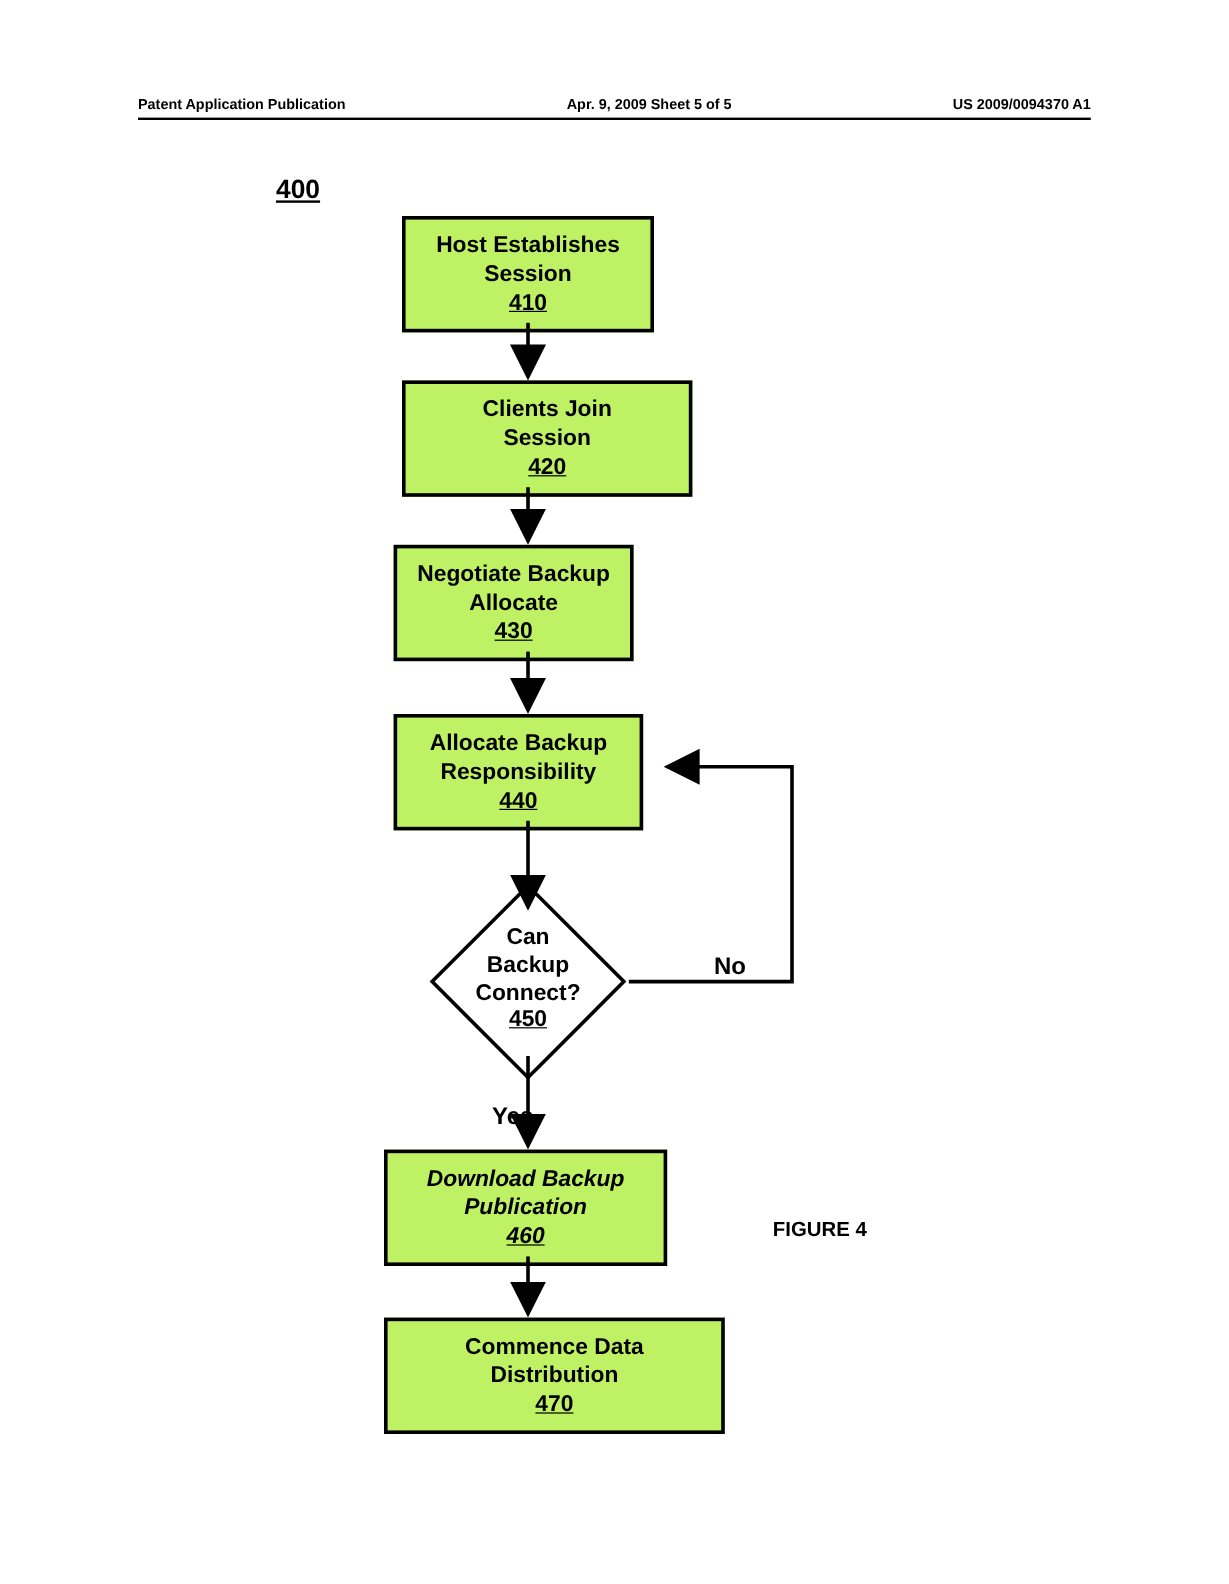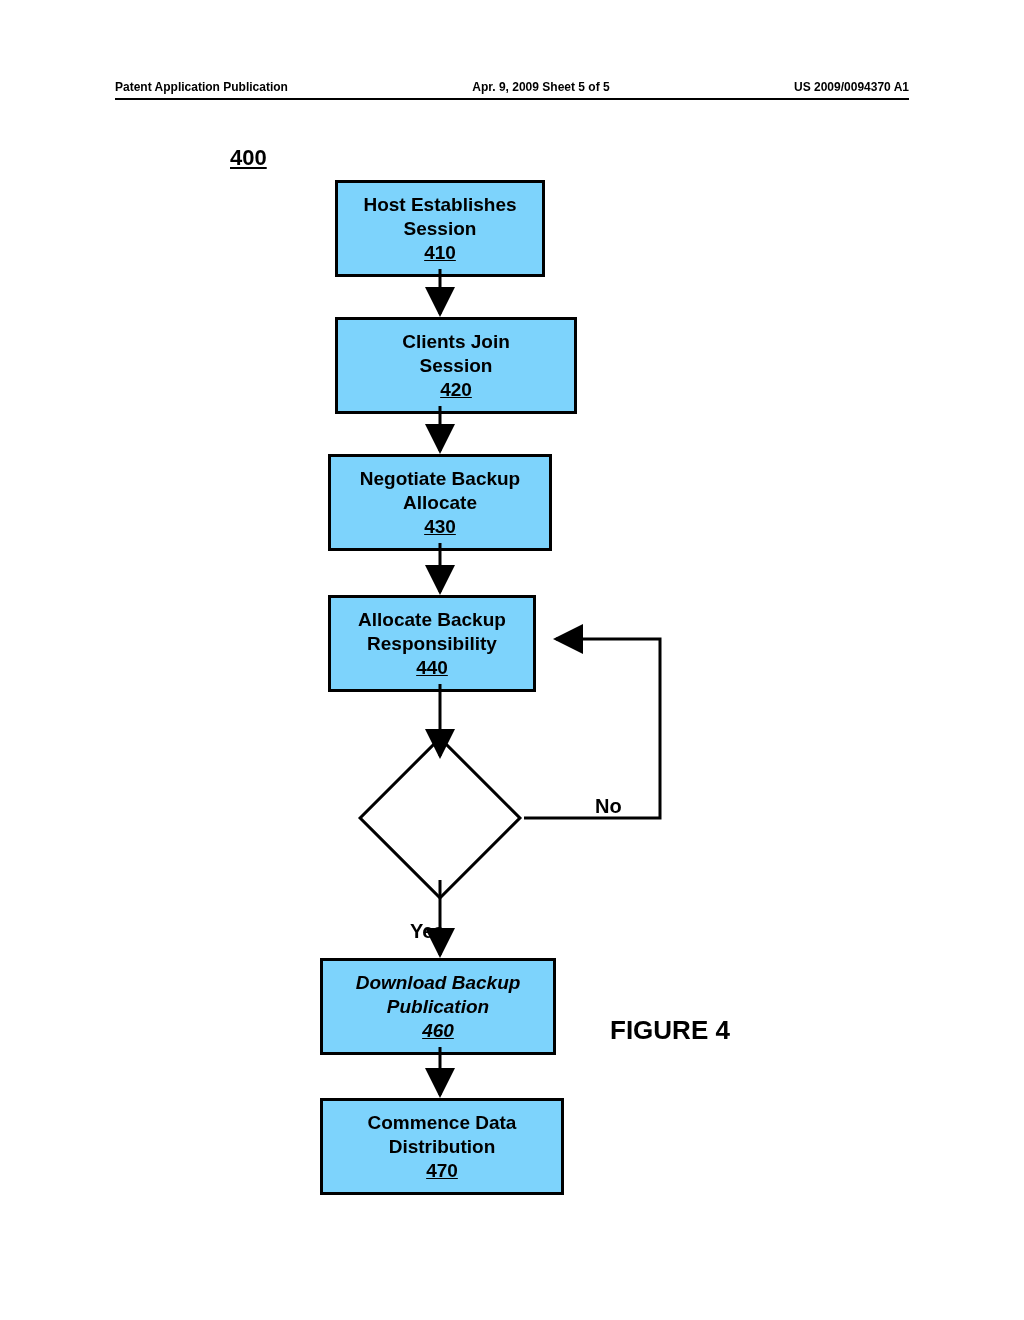--- a/index.html
+++ b/index.html
@@ -34,21 +34,21 @@
   }
   .box {
     position: absolute;
     border: 3px solid #000;
     text-align: center;
     font-weight: bold;
     font-size: 19px;
     line-height: 1.25;
     padding: 10px 8px;
     box-sizing: border-box;
-    background: #7dd3fc;
+    background: #bef264;
   }
   .ref {
     text-decoration: underline;
   }
   .diamond-wrap {
     position: absolute;
   }
   .diamond {
     position: absolute;
     border: 3px solid #000;
@@ -64,21 +64,22 @@
     line-height: 1.2;
   }
   .label {
     position: absolute;
     font-weight: bold;
     font-size: 20px;
   }
   .fig-label {
     position: absolute;
     font-weight: bold;
-    font-size: 26px;
+    font-size: 17px;
+    margin-left: 34px;
   }
   svg.arrows {
     position: absolute;
     left: 0; top: 0;
     width: 1024px; height: 1320px;
     pointer-events: none;
   }
 </style>
 </head>
 <body>
@@ -96,46 +97,52 @@
   <span>Session</span><br>
   <span class="ref">410</span>
 </div>
 
 <div class="box" style="left:335px; top:317px; width:242px;">
   <span>Clients Join</span><br>
   <span>Session</span><br>
   <span class="ref">420</span>
 </div>
 
-<div class="box" style="left:328px; top:454px; width:224px;">
+<div class="box" style="left:328px; top:454px; width:200px;">
   <span>Negotiate Backup</span><br>
   <span>Allocate</span><br>
   <span class="ref">430</span>
 </div>
 
 <div class="box" style="left:328px; top:595px; width:208px;">
   <span>Allocate Backup</span><br>
   <span>Responsibility</span><br>
   <span class="ref">440</span>
 </div>
 
 <div class="diamond-wrap" style="left:330px; top:733px; width:220px; height:170px;">
   <div class="diamond" style="left:52px; top:27px; width:116px; height:116px;"></div>
+  <div class="diamond-text" style="left:0; top:38px; width:220px;">
+    <span>Can</span><br>
+    <span>Backup</span><br>
+    <span>Connect?</span><br>
+    <span class="ref">450</span>
+  </div>
 </div>
 
 <div class="label" style="left:410px; top:920px;">Yes</div>
 <div class="label" style="left:595px; top:795px;">No</div>
 
 <div class="box" style="left:320px; top:958px; width:236px;font-style:italic;">
   <span>Download Backup</span><br>
   <span>Publication</span><br>
   <span class="ref">460</span>
 </div>
 
-<div class="box" style="left:320px; top:1098px; width:244px;">
+<div class="box" style="left:320px; top:1098px; width:284px;">
   <span>Commence Data</span><br>
   <span>Distribution</span><br>
   <span class="ref">470</span>
 </div>
 
 <div class="fig-label" style="left:610px; top:1015px;">FIGURE 4</div>
 
 <svg class="arrows">
   <defs>
     <marker id="ah" markerWidth="12" markerHeight="12" refX="9" refY="5" orient="auto">

